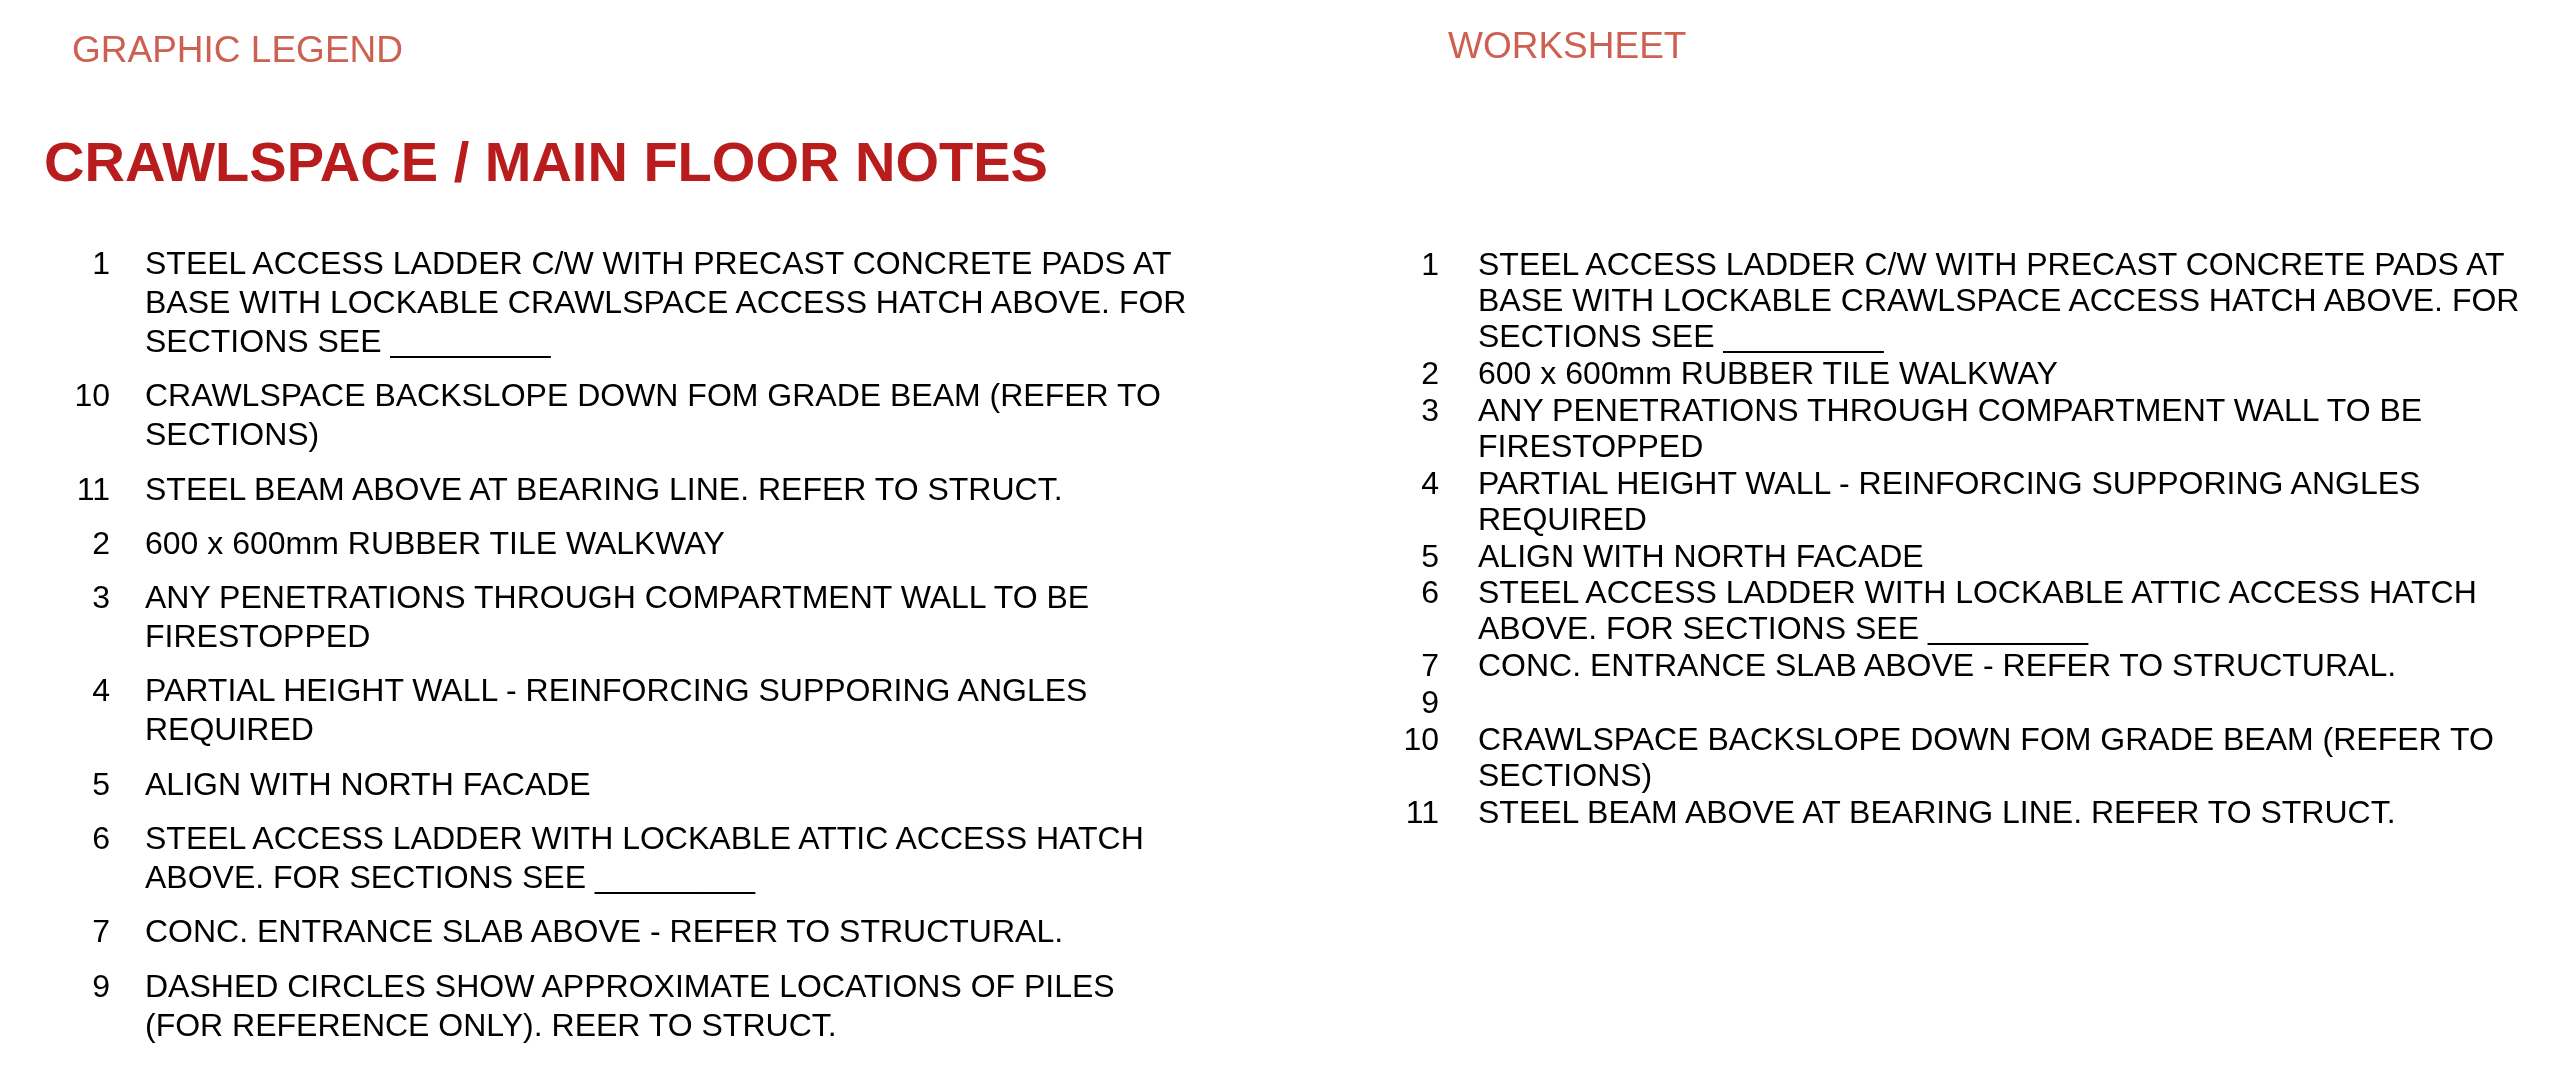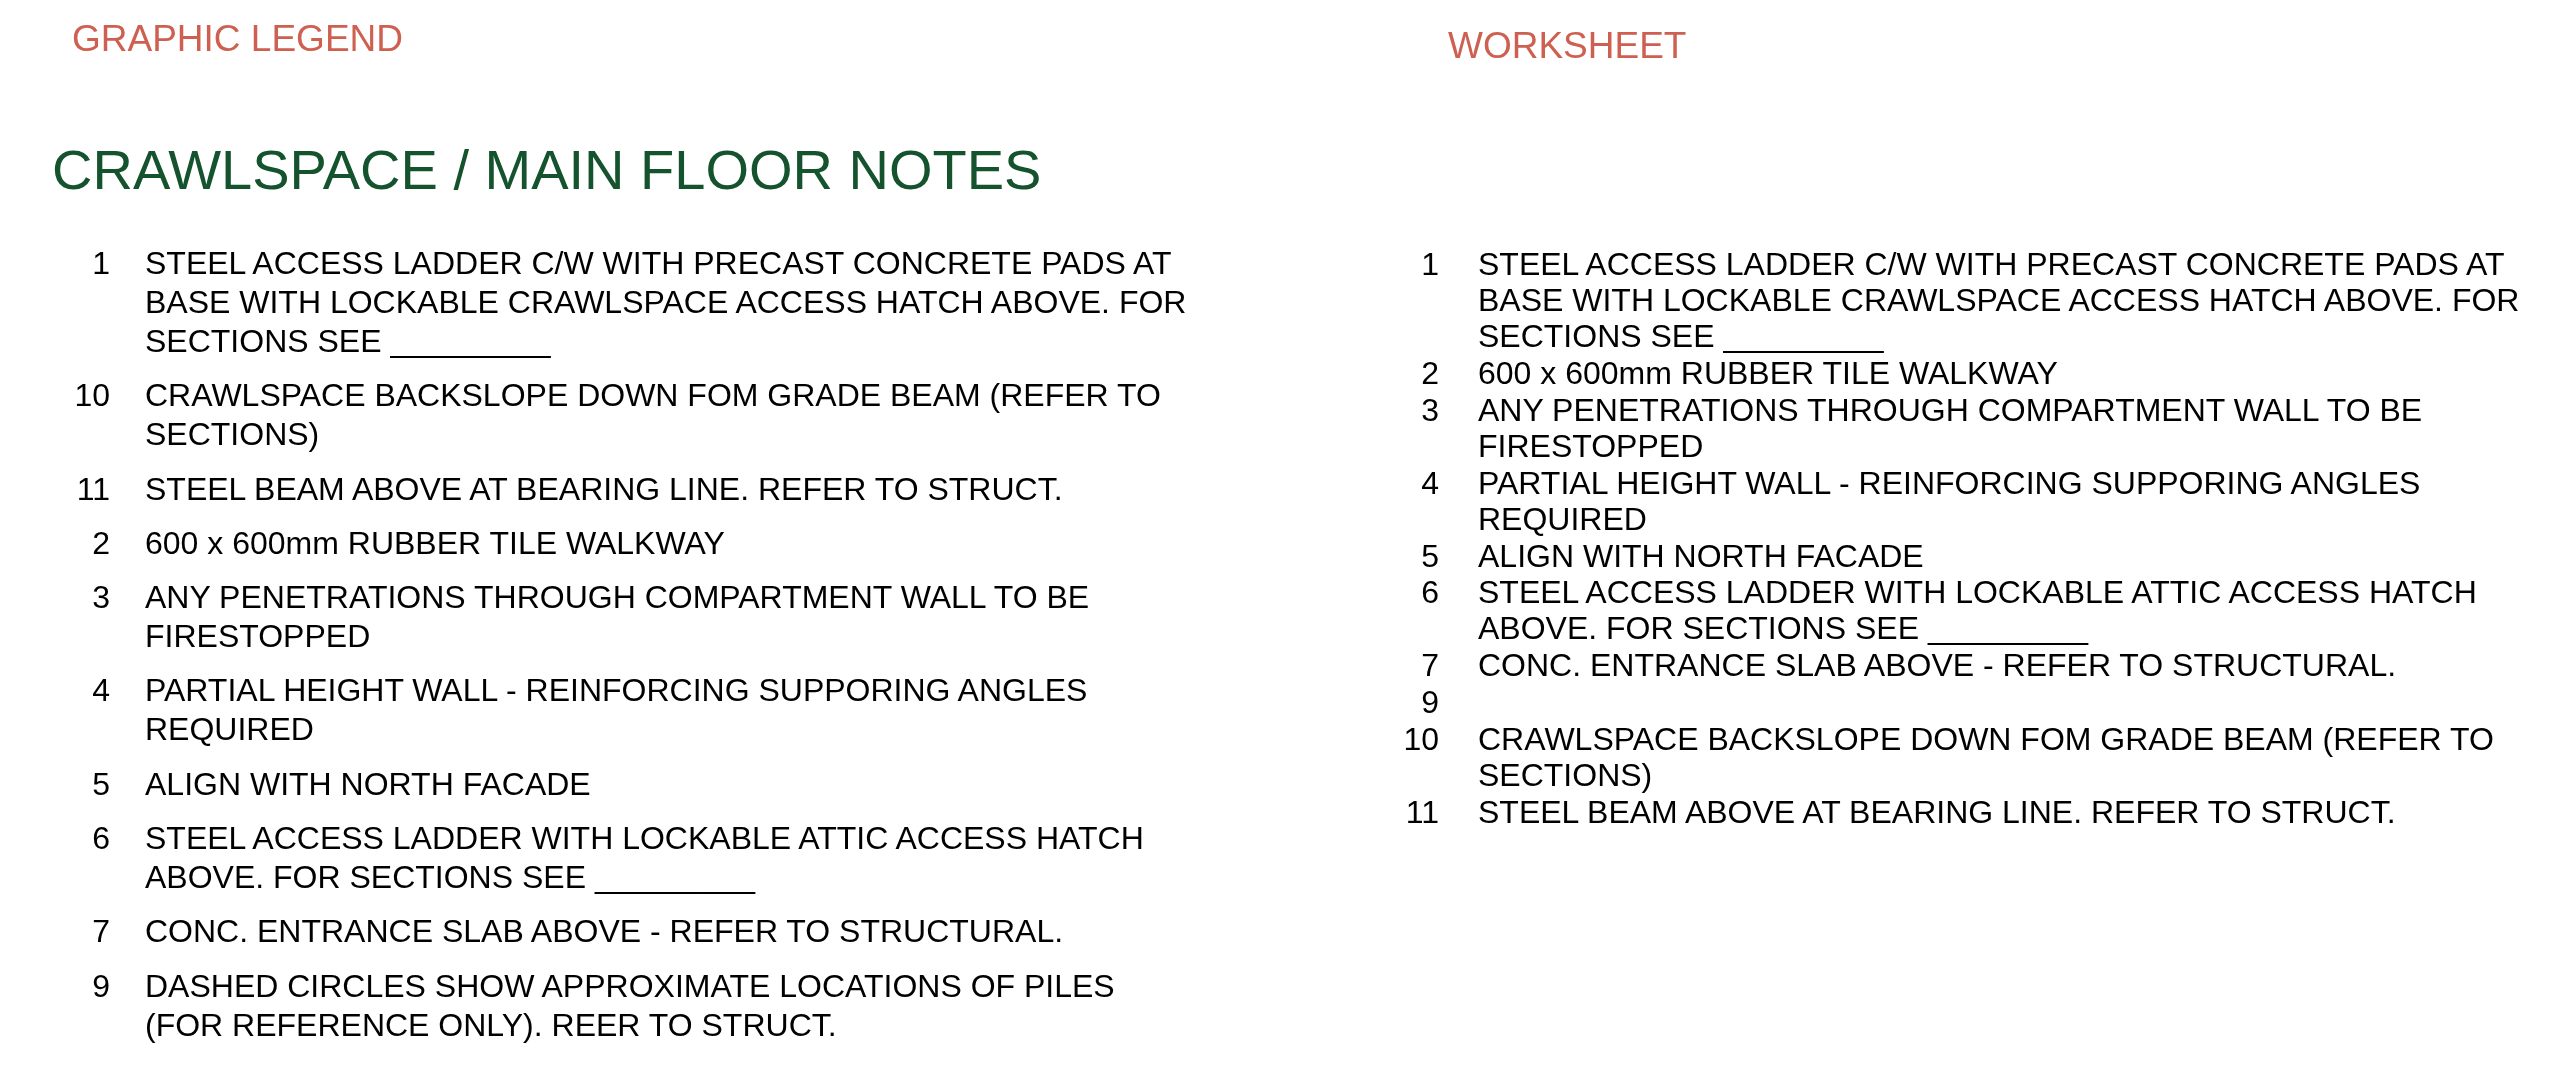--- a/index.html
+++ b/index.html
@@ -15,32 +15,32 @@
     font-family: "Liberation Sans", "DejaVu Sans", sans-serif;
     color: #000000;
   }
   .section-header {
     position: absolute;
     font-size: 37px;
     line-height: 1;
     color: var(--accent, #ce6052);
     white-space: nowrap;
   }
-  #left-header  { left: 72px;   top: 20px; }
+  #left-header  { left: 72px;   top: 31px; }
   #right-header { left: 1448px; top: 27px; text-align: right; }
   .page-title {
     position: absolute;
     left: 44px;
     top: 134px;
-    margin: 8px;
+    margin: 0;
     font-size: 56px;
     line-height: 1;
-    font-weight: normal;
+    font-weight: bold;
     white-space: nowrap;
-    color: #14532d;
+    color: #b91c1c;
   }
   .notes {
     position: absolute;
     width: 1200px;
   }
   #notes-left  { left: 45px;   top: 244px; }
   #notes-right { left: 1374px; top: 246px; }
   .note-row {
     display: flex;
     align-items: flex-start;

